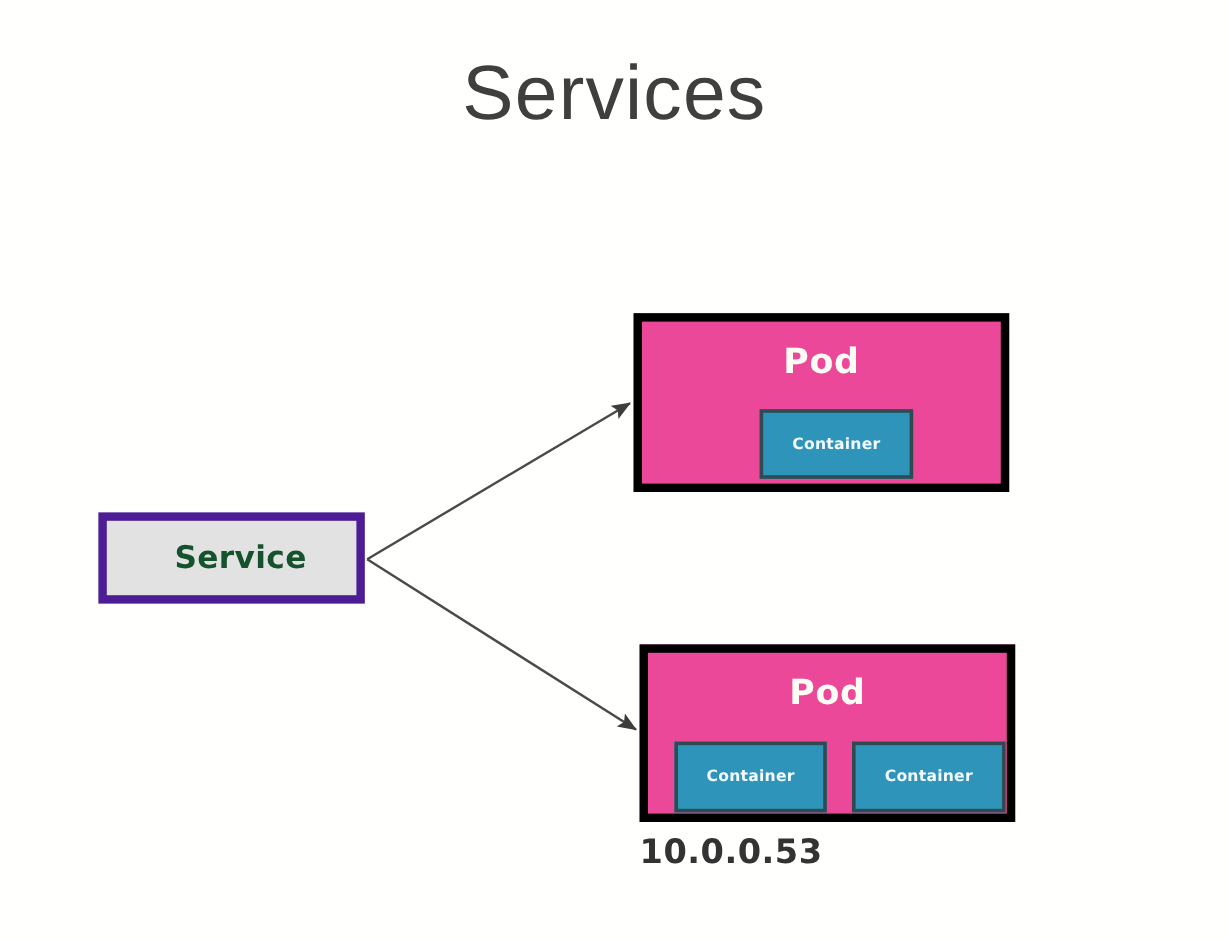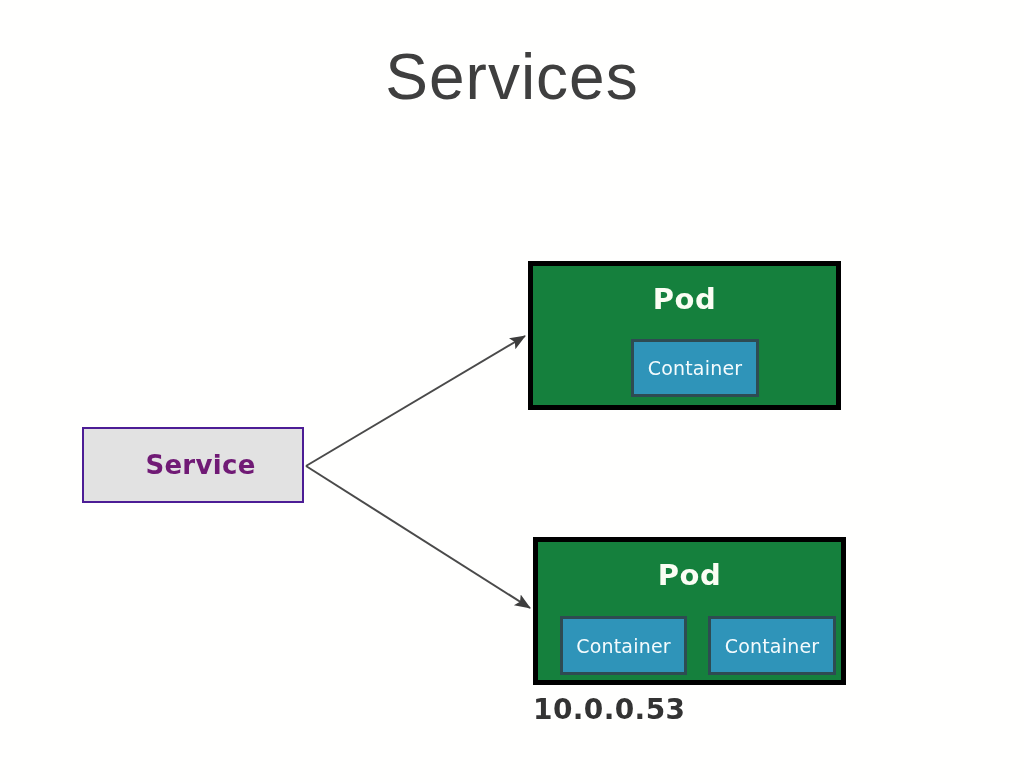--- a/index.html
+++ b/index.html
@@ -35,42 +35,42 @@
 
   
   #service-box {
     position: absolute;
     left: 82px;
     top: 427px;
     width: 222px;
     height: 76px;
     box-sizing: border-box;
     background: #e2e2e2;
-    border: 2px solid #4c1d95;
+    border: 7px solid #4c1d95;
     display: flex;
     flex-direction: column;
     align-items: center;
     justify-content: center;
     font-family: "DejaVu Sans", sans-serif;
-    color: #701a75;
+    color: #14532d;
     padding-left: 15px;
   }
   #service-box .svc-line {
     font-weight: bold;
     font-size: 26px;
     line-height: 1.18;
     letter-spacing: 0.3px;
   }
 
   
   .pod {
     position: absolute;
     box-sizing: border-box;
-    background: #15803d;
-    border: 5px solid #000000;
+    background: #ec4899;
+    border: 7px solid #000000;
   }
   .pod-title {
     position: absolute;
     left: 0;
     width: 100%;
     text-align: center;
     font-family: "DejaVu Sans", sans-serif;
     font-weight: bold;
     font-size: 29px;
     color: #fbfdf4;
@@ -95,22 +95,22 @@
   
   .container-box {
     position: absolute;
     box-sizing: border-box;
     background: #2f94b9;
     border: 3px solid #2e4b52;
     display: flex;
     align-items: center;
     justify-content: center;
     font-family: "DejaVu Sans", sans-serif;
-    font-weight: normal;
-    font-size: 19px;
+    font-weight: bold;
+    font-size: 13px;
     color: #f4fbfd;
     letter-spacing: 0.2px;
   }
   #container-top-1 {
     left: 98px;
     top: 73px;
     width: 128px;
     height: 58px;
   }
   #container-bottom-1 {

